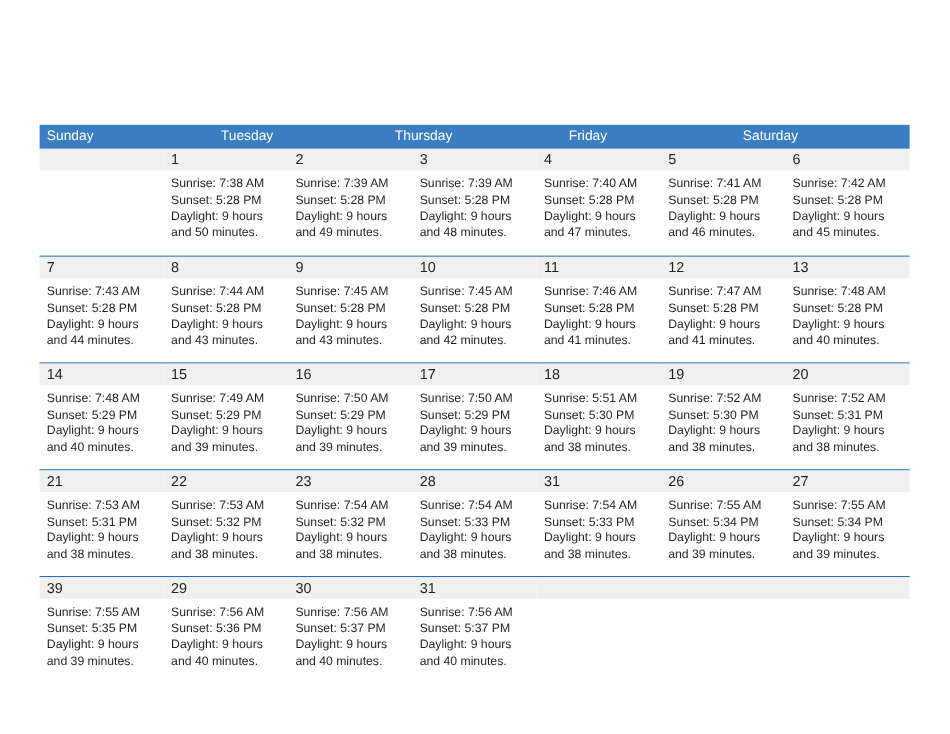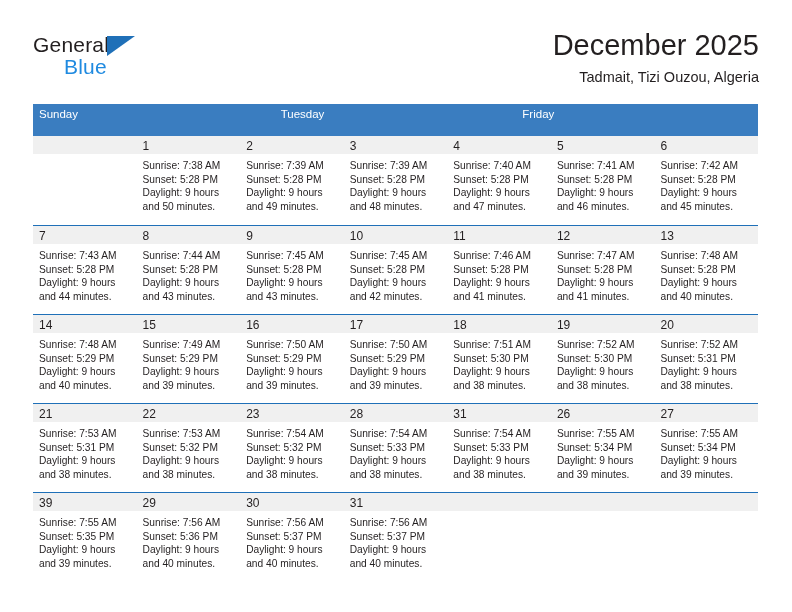--- a/index.html
+++ b/index.html
@@ -91,21 +91,21 @@
   .calendar {
     position: absolute;
     left: 33px;
     top: 104px;
     width: 725px;
   }
 
   .weekday-row {
     display: flex;
     background: #3a7dc0;
-    height: 32px;
+    height: 20px;
   }
   .weekday {
     flex: 1 1 0;
     font-size: 11.5px;
     color: #ffffff;
     line-height: 20px;
     padding-left: 6px;
     box-sizing: border-box;
     white-space: nowrap;
   }
@@ -144,40 +144,28 @@
     line-height: 13.6px;
     color: #231f20;
     white-space: nowrap;
   }
 </style>
 </head>
 <body>
 
 <div class="page">
 
-  <div class="header">
-
-    <div class="logo">
-      <span class="logo-general">General</span>
-      <span class="logo-triangle"></span>
-      <span class="logo-blue">Blue</span>
-    </div>
-
-    <div class="title-block">
-      <div class="cal-title">December 2025</div>
-      <div class="cal-subtitle">Tadmait, Tizi Ouzou, Algeria</div>
-    </div>
-
-  </div>
 
   <div class="calendar">
     <div class="weekday-row" id="weekday-row">
         <div class="weekday">Sunday</div>
         <div class="weekday">Tuesday</div>
+        <div class="weekday">Thursday</div>
         <div class="weekday">Friday</div>
+        <div class="weekday">Saturday</div>
       </div>
     <div id="weeks-container">
         <div class="week-row first">
           <div class="day-cell empty">
             <div class="day-num-band"><span class="day-num"></span></div>
           </div>
           <div class="day-cell">
             <div class="day-num-band"><span class="day-num">1</span></div>
             <div class="day-body">
               <div class="day-line">Sunrise: 7:38 AM</div>
@@ -330,21 +318,21 @@
             <div class="day-body">
               <div class="day-line">Sunrise: 7:50 AM</div>
               <div class="day-line">Sunset: 5:29 PM</div>
               <div class="day-line">Daylight: 9 hours</div>
               <div class="day-line">and 39 minutes.</div>
             </div>
           </div>
           <div class="day-cell">
             <div class="day-num-band"><span class="day-num">18</span></div>
             <div class="day-body">
-              <div class="day-line">Sunrise: 7:51 AM</div>
+              <div class="day-line">Sunrise: 5:51 AM</div>
               <div class="day-line">Sunset: 5:30 PM</div>
               <div class="day-line">Daylight: 9 hours</div>
               <div class="day-line">and 38 minutes.</div>
             </div>
           </div>
           <div class="day-cell">
             <div class="day-num-band"><span class="day-num">19</span></div>
             <div class="day-body">
               <div class="day-line">Sunrise: 7:52 AM</div>
               <div class="day-line">Sunset: 5:30 PM</div>

